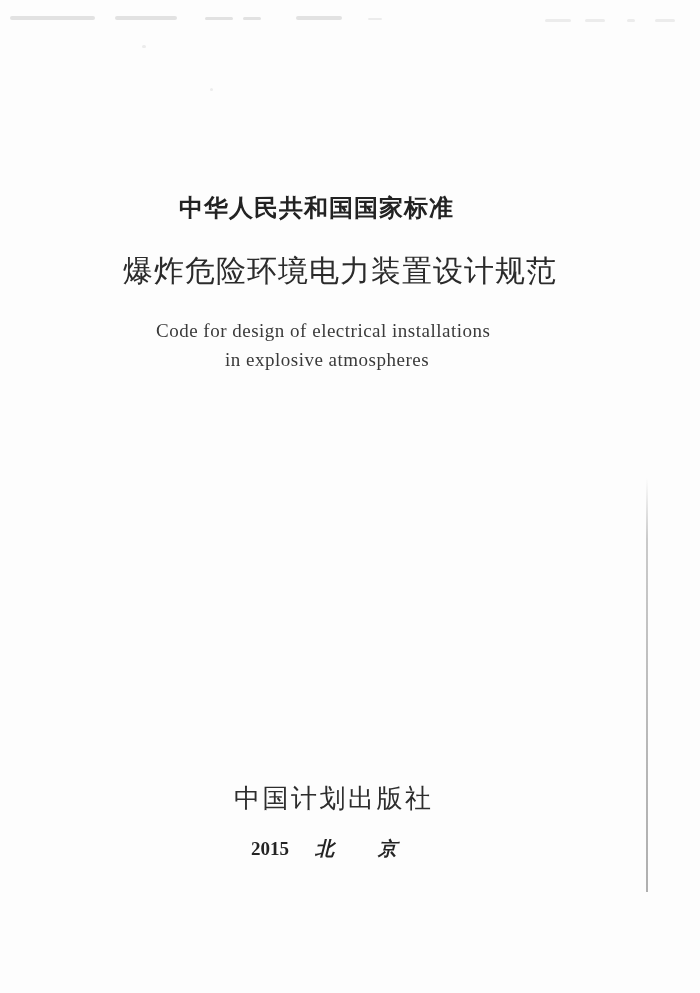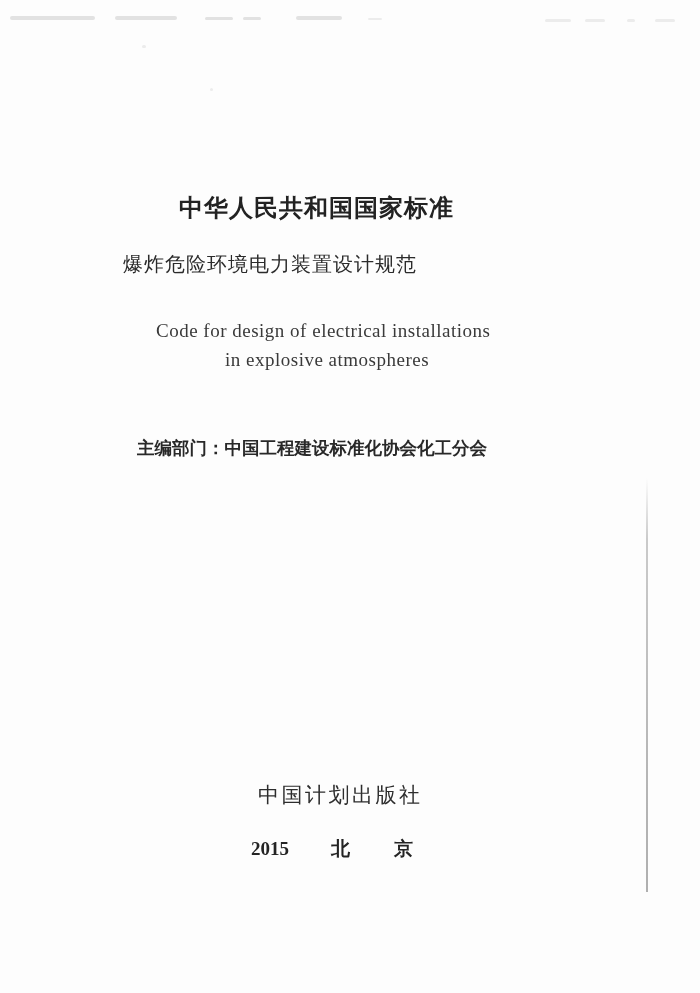--- a/index.html
+++ b/index.html
@@ -27,21 +27,21 @@
     font-family:"Liberation Sans", sans-serif;
     font-weight:bold;
     font-size:24px;
     letter-spacing:1px;
     color:#222;
   }
   .title-zh{
     left:123px; top:251px;
     font-family:"Liberation Serif", serif;
     font-weight:500;
-    font-size:20px;
+    font-size:30px;
     letter-spacing:1px;
     color:#2b2b2b;
   }
   .title-en{
     font-family:"Liberation Serif", serif;
     font-size:19px;
     letter-spacing:0.5px;
     color:var(--ink_soft);
   }
   .title-en.l1{left:156px; top:320px;}
@@ -59,33 +59,32 @@
     left:137px; top:434px;
     font-size:17.5px;
     font-weight:600;
     line-height:29px;
     color:#282828;
   }
   .detail-row{white-space:nowrap;}
 
   .publisher{
     left:234px; top:781px;
-    font-size:21px;
+    font-size:26px;
     letter-spacing:2.5px;
     color:#2d2d2d;
-    margin-left:24px;
   }
 
   .imprint{
     left:251px; top:836px;
     font-size:19px;
     font-weight:bold;
     color:#242424;
   }
-  .imprint .city{margin-left:42px;letter-spacing:2px;}
+  .imprint .city{margin-left:26px;letter-spacing:2px;font-style:italic;}
 
   
   .streak{
     position:absolute;
     background:var(--artifact);
     border-radius:2px;
   }
   .streak.soft{background:#ececec;}
   .scan-line{
     position:absolute;
@@ -131,23 +130,20 @@
   <div class="abs country-header">中华人民共和国国家标准</div>
 
   <h1 class="abs title-zh">爆炸危险环境电力装置设计规范</h1>
 
   <div class="abs title-en l2">in explosive atmospheres</div>
 
   <div class="abs title-en l1">Code for design of electrical installations</div>
 
 
   <div class="abs details">
-    <div class="detail-row">
-      <span>主编部门：</span><span>中国工程建设标准化协会化工分会</span>
-    </div>
   </div>
 
   <div class="abs publisher">中国计划出版社</div>
 
   <div class="abs imprint">
     <span>2015</span><span class="city">北　　京</span>
   </div>
 
 </div>
 

